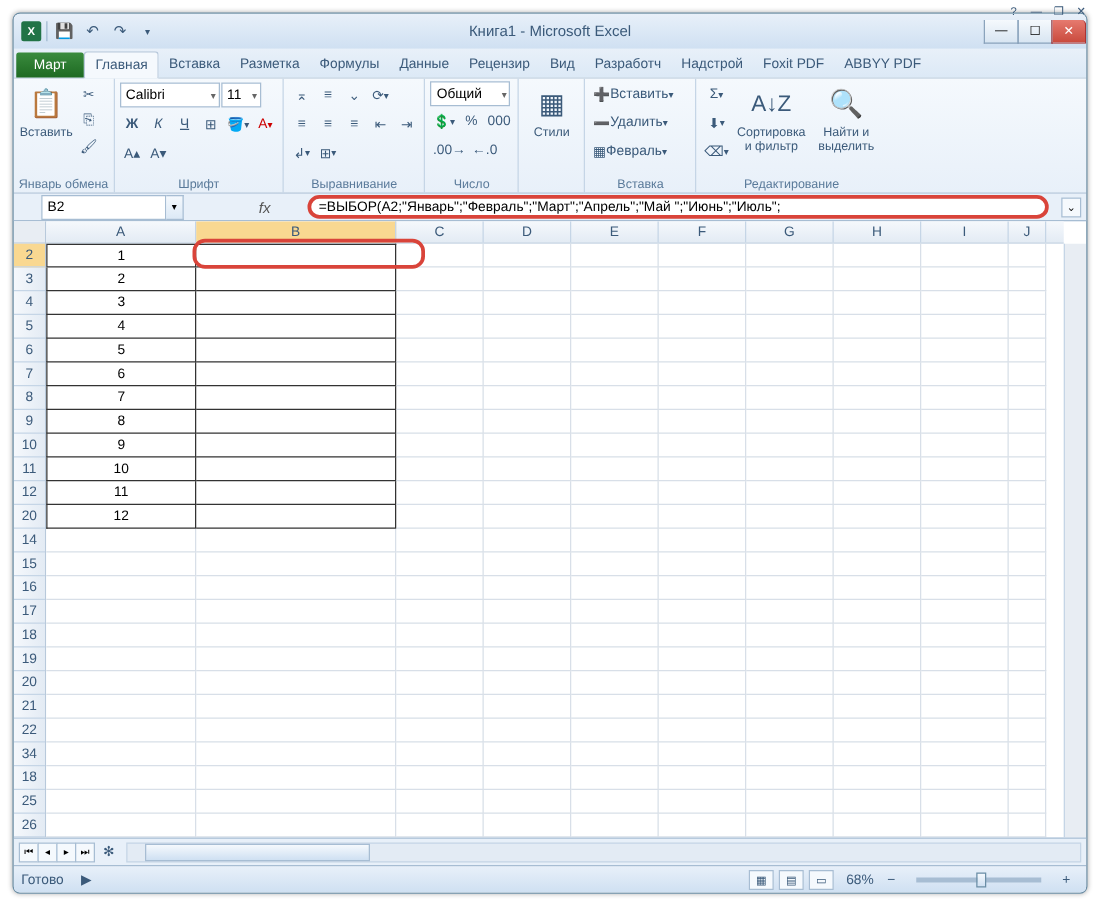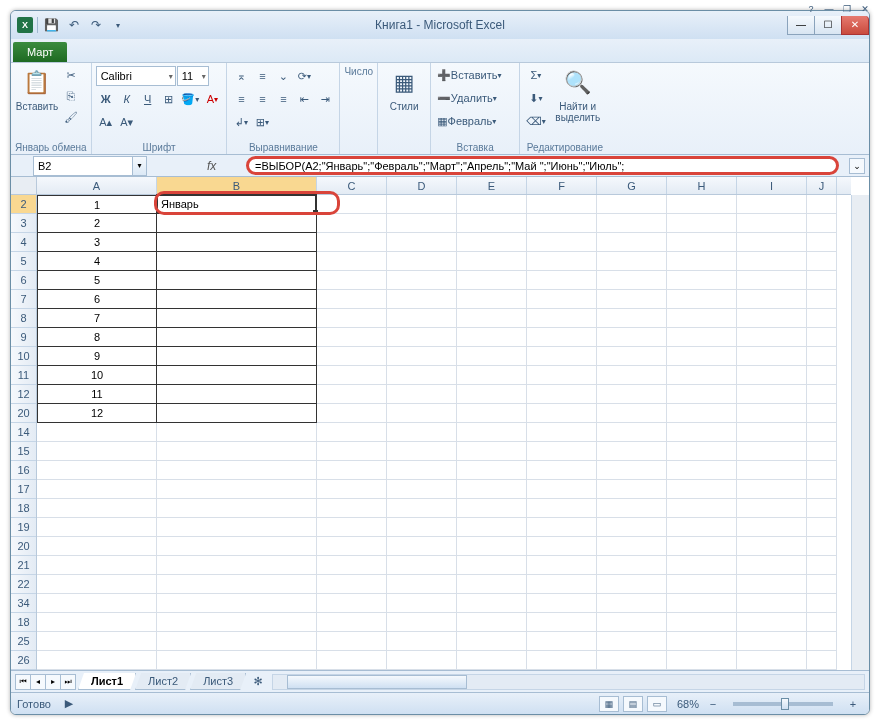--- a/index.html
+++ b/index.html
@@ -82,20 +82,33 @@
     <div class="title-text">Книга1 - Microsoft Excel</div>
     <div class="win-controls">
       <div class="win-btn">—</div>
       <div class="win-btn">☐</div>
       <div class="win-btn win-close">✕</div>
     </div>
   </div>
 
   <div class="ribbon-tabs">
     <div class="file-tab">Март</div>
+    <div id="ribtabs" style="display:flex">
+        <div class="rib-tab active">Главная</div>
+        <div class="rib-tab">Вставка</div>
+        <div class="rib-tab">Разметка</div>
+        <div class="rib-tab">Формулы</div>
+        <div class="rib-tab">Данные</div>
+        <div class="rib-tab">Рецензир</div>
+        <div class="rib-tab">Вид</div>
+        <div class="rib-tab">Разработч</div>
+        <div class="rib-tab">Надстрой</div>
+        <div class="rib-tab">Foxit PDF</div>
+        <div class="rib-tab">ABBYY PDF</div>
+      </div>
     <div class="doc-controls">
       <div class="doc-btn">?</div>
       <div class="doc-btn">—</div>
       <div class="doc-btn">❐</div>
       <div class="doc-btn">✕</div>
     </div>
   </div>
 
   <div class="ribbon-body">
     <div class="rib-group">
@@ -156,20 +169,34 @@
           <div class="sm-row">
             <div class="sm-btn dd">↲</div>
             <div class="sm-btn dd">⊞</div>
           </div>
         </div>
       </div>
       <div class="rib-group-label">Выравнивание</div>
     </div>
 
     <div class="rib-group">
+      <div class="rib-group-body">
+        <div class="sm-col">
+          <div class="font-sel" style="width:64px">Общий</div>
+          <div class="sm-row">
+            <div class="sm-btn dd">💲</div>
+            <div class="sm-btn">%</div>
+            <div class="sm-btn">000</div>
+          </div>
+          <div class="sm-row">
+            <div class="sm-btn">.00→</div>
+            <div class="sm-btn">←.0</div>
+          </div>
+        </div>
+      </div>
       <div class="rib-group-label">Число</div>
     </div>
 
     <div class="rib-group">
       <div class="rib-group-body">
         <div class="big-btn">
           <div class="big-icon">▦</div>
           <span>Стили</span>
         </div>
       </div>
@@ -186,20 +213,25 @@
       </div>
       <div class="rib-group-label">Вставка</div>
     </div>
 
     <div class="rib-group" style="border-right:none">
       <div class="rib-group-body">
         <div class="sm-col" style="gap:3px">
           <div class="sm-btn dd">Σ</div>
           <div class="sm-btn dd">⬇</div>
           <div class="sm-btn dd">⌫</div>
+        </div>
+        <div class="big-btn" style="width:60px">
+          <div class="big-icon" style="font-size:18px">A↓Z</div>
+          <span style="white-space:pre-line;text-align:center;line-height:1.1">Сортировка
+и фильтр</span>
         </div>
         <div class="big-btn" style="width:56px">
           <div class="big-icon">🔍</div>
           <span style="white-space:pre-line;text-align:center;line-height:1.1">Найти и
 выделить</span>
         </div>
       </div>
       <div class="rib-group-label">Редактирование</div>
     </div>
   </div>
@@ -248,24 +280,20 @@
         <div class="rowhead">20</div>
         <div class="rowhead">21</div>
         <div class="rowhead">22</div>
         <div class="rowhead">34</div>
         <div class="rowhead">18</div>
         <div class="rowhead">25</div>
         <div class="rowhead">26</div>
       </div>
     <div class="cellgrid" id="cellgrid">
       <div class="cell-highlight" style="left:117px;top:-4px;width:186px;height:24px"></div>
-      <div class="active-cell" style="left:119px;top:-1px;width:161px;height:20px">
-        <span>Январь</span>
-        <div class="fill-handle"></div>
-      </div>
     <div class="gridrow" style="position: absolute; top: 0px; left: 0px; right: 0px;">
           <div class="gridcell" style="left: 0px; width: 120px; border-width: 1px; border-style: solid; border-color: rgb(51, 51, 51); justify-content: center;">1</div>
           <div class="gridcell" style="left: 120px; width: 160px; border-right: 1px solid rgb(51, 51, 51); border-bottom: 1px solid rgb(51, 51, 51); border-top: 1px solid rgb(51, 51, 51);"></div>
           <div class="gridcell" style="left: 280px; width: 70px;"></div>
           <div class="gridcell" style="left: 350px; width: 70px;"></div>
           <div class="gridcell" style="left: 420px; width: 70px;"></div>
           <div class="gridcell" style="left: 490px; width: 70px;"></div>
           <div class="gridcell" style="left: 560px; width: 70px;"></div>
           <div class="gridcell" style="left: 630px; width: 70px;"></div>
           <div class="gridcell" style="left: 700px; width: 70px;"></div>
@@ -563,25 +591,20 @@
     <div class="vscroll"></div>
   </div>
 
   <div class="sheet-tabs">
     <div class="tab-nav">
       <div class="tab-nav-btn">⏮</div>
       <div class="tab-nav-btn">◂</div>
       <div class="tab-nav-btn">▸</div>
       <div class="tab-nav-btn">⏭</div>
     </div>
-    <div id="sheettabs" style="display:flex;margin-left:4px">
-        <div class="sheet-tab active">Лист1</div>
-        <div class="sheet-tab">Лист2</div>
-        <div class="sheet-tab">Лист3</div>
-      </div>
     <div class="sm-btn" style="margin-left:2px">✻</div>
     <div class="hscroll">
       <div class="hscroll-thumb"></div>
     </div>
   </div>
 
   <div class="statusbar">
     <span>Готово</span>
     <div class="sm-btn" style="margin-left:8px">▶</div>
     <div class="sb-right">

